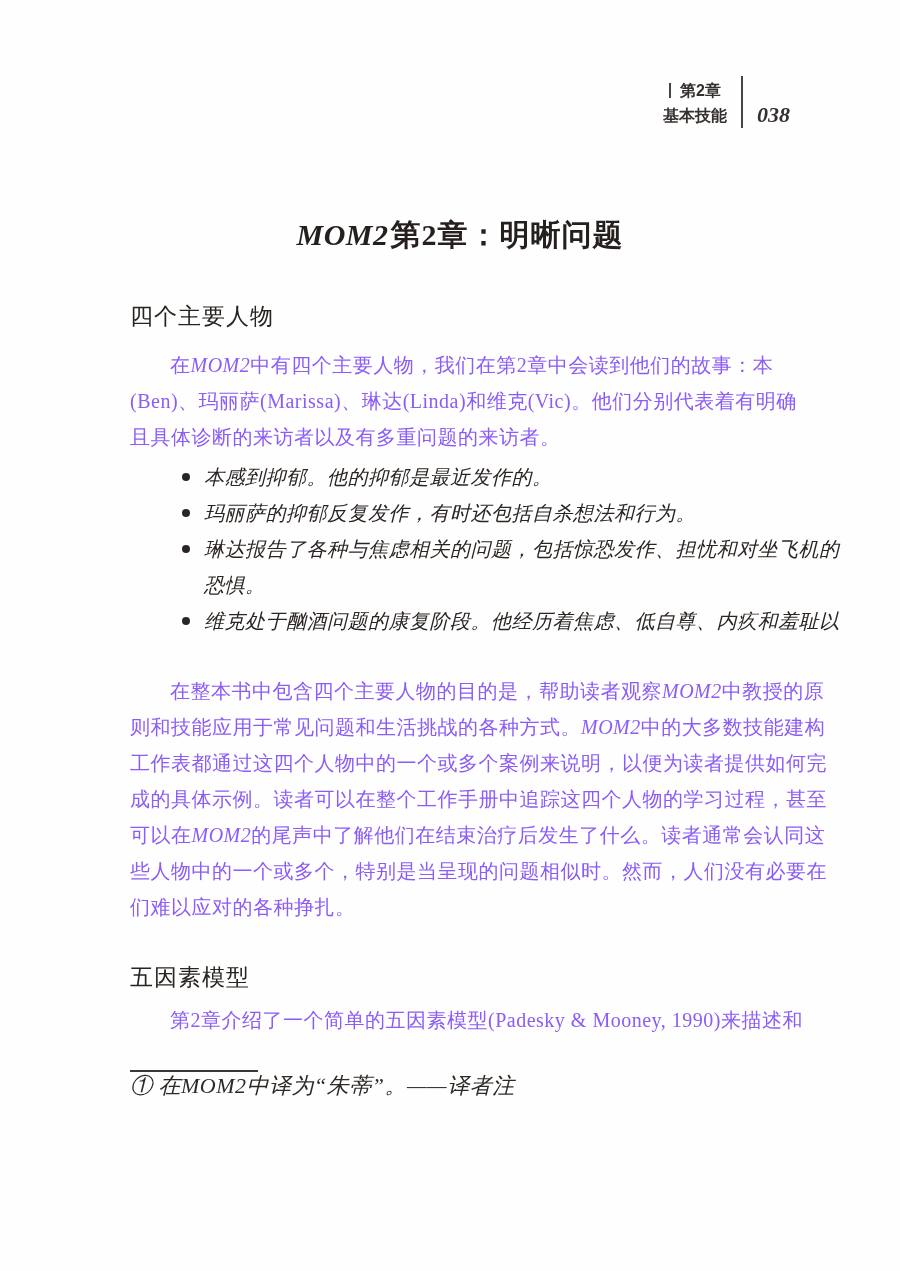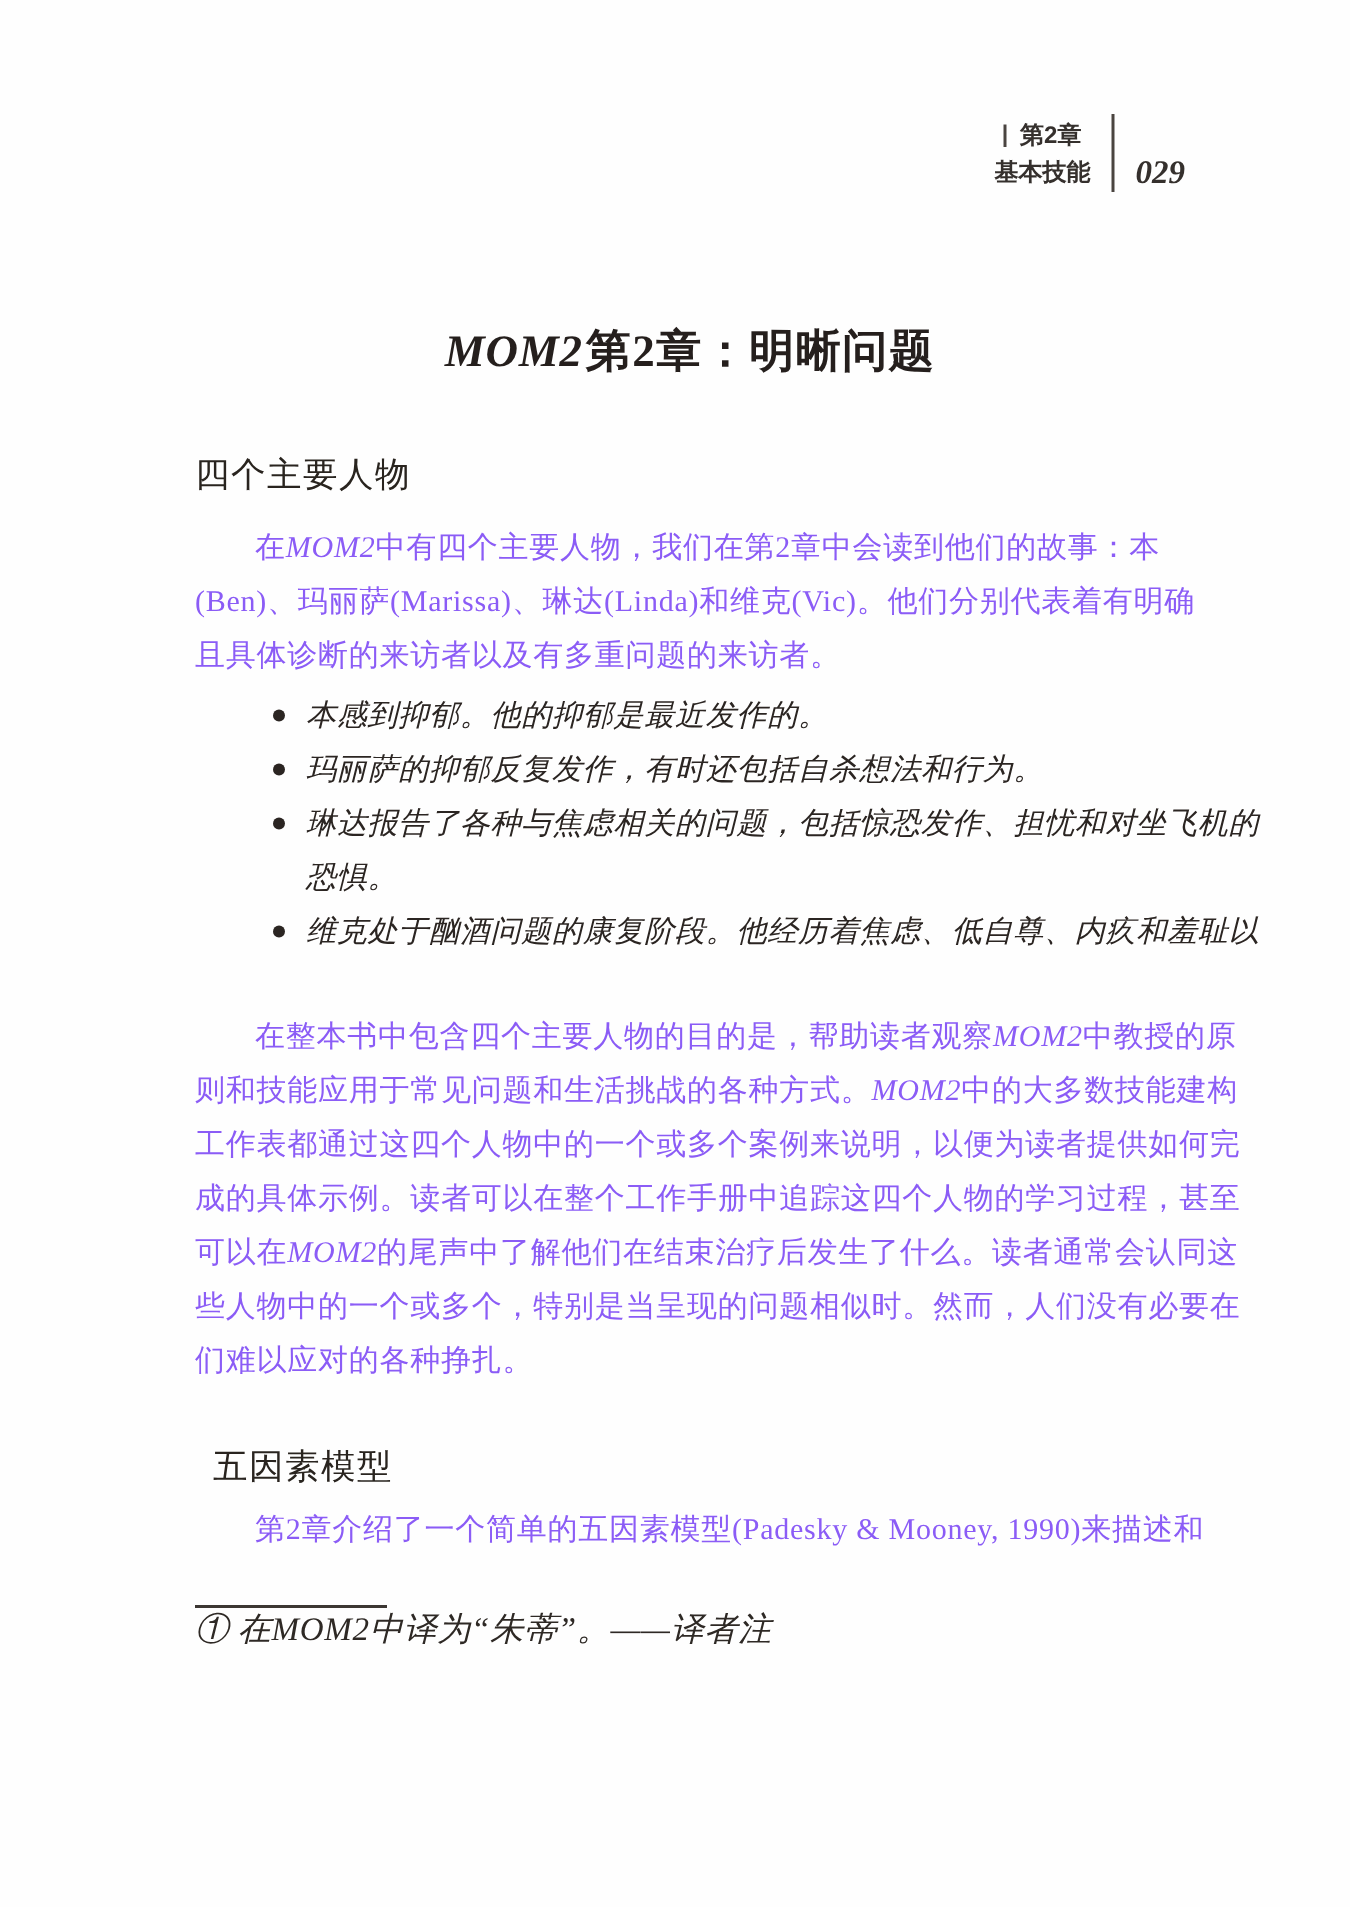--- a/index.html
+++ b/index.html
@@ -64,21 +64,21 @@
   .h2 {
     margin: 0;
     font-family: "Liberation Sans", "DejaVu Sans", sans-serif;
     font-size: 23px;
     line-height: 30px;
     font-weight: 400;
     color: #29241f;
     letter-spacing: 1px;
   }
   .h2-1 { margin-top: 50px; }
-  .h2-2 { margin-top: 37px; margin-left: 12px; }
+  .h2-2 { margin-top: 37px; }
 
   
   .para {
     font-size: 20px;
     line-height: 36px;
     letter-spacing: 0.5px;
     color: #8b5cf6;
   }
   .para .tline { white-space: nowrap; }
   .para.indent-first .tline:first-child { text-indent: 2em; }
@@ -137,21 +137,21 @@
 
   <div class="hdr">
     <div class="hdr-left">
       <div class="hdr-line1">
         <span class="hdr-tick"></span>
         <span>第2章</span>
       </div>
       <div>基本技能</div>
     </div>
     <div class="hdr-divider"></div>
-    <div class="hdr-pagenum">029</div>
+    <div class="hdr-pagenum">038</div>
   </div>
 
   <div class="content">
 
     <h1 class="title"><em class="mom">MOM2</em>第2章：明晰问题</h1>
 
     <h2 class="h2 h2-1">四个主要人物</h2>
 
     <div class="para para-1 indent-first">
         <div class="tline">在<em class="mom">MOM2</em>中有四个主要人物，我们在第2章中会读到他们的故事：本</div>

